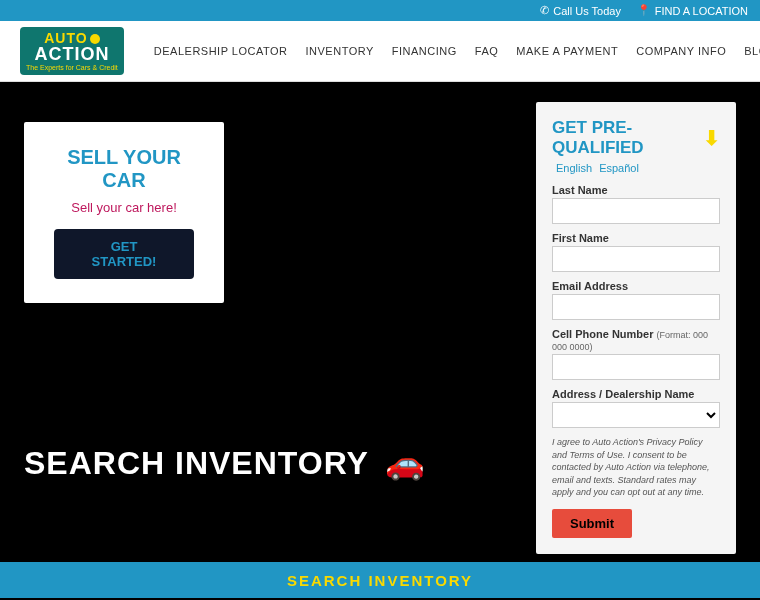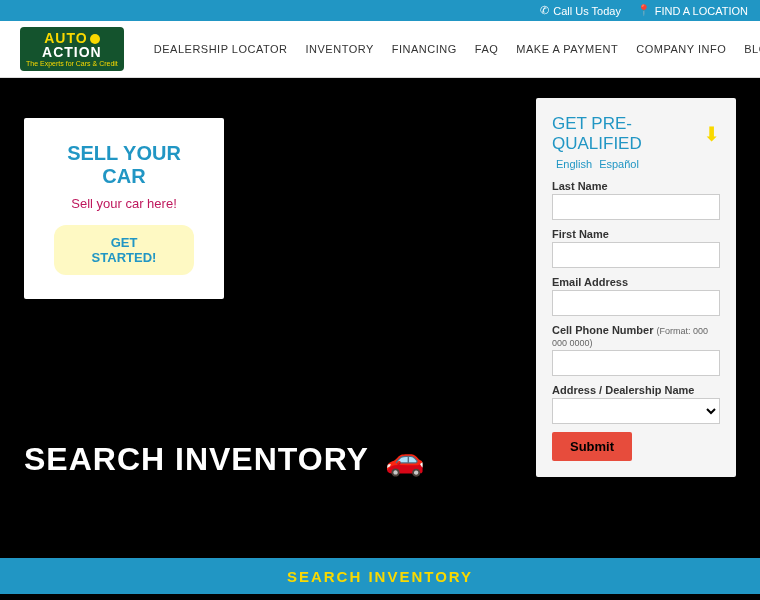--- a/index.html
+++ b/index.html
@@ -23,34 +23,34 @@
       background: white;
       display: flex;
       align-items: center;
       padding: 6px 20px;
       border-bottom: 1px solid #ddd;
     }
     .logo-area {
       display: flex; align-items: center; margin-right: 30px;
     }
     .logo-box {
-      background: #14532d;
+      background: #0f766e;
       border-radius: 4px;
       padding: 4px 6px;
       display: flex; flex-direction: column; align-items: center;
     }
     .logo-auto {
       color: #f9d900;
       font-size: 14px; font-weight: 900; letter-spacing: 1px;
       text-transform: uppercase;
       line-height: 1;
     }
     .logo-action {
       color: white;
-      font-size: 14px; font-weight: 900; letter-spacing: 1px;
+      font-size: 18px; font-weight: 900; letter-spacing: 1px;
       text-transform: uppercase;
       line-height: 1;
     }
     .logo-tagline {
       color: #f9d900;
       font-size: 7px;
       text-align: center;
       margin-top: 1px;
       white-space: nowrap;
     }
@@ -90,28 +90,28 @@
       font-weight: 900;
       text-transform: uppercase;
       margin-bottom: 8px;
     }
     .sell-car-sub {
       color: #be185d;
       font-size: 13px;
       margin-bottom: 14px;
     }
     .sell-car-btn {
-      background: #fef9c3;
+      background: #0f172a;
       color: #2196c4;
       border: none;
       padding: 10px 28px;
       font-size: 13px;
       font-weight: 900;
       cursor: pointer;
-      border-radius: 12px;
+      border-radius: 4px;
       text-transform: uppercase;
     }
 
     
     .search-hero {
       position: absolute;
       bottom: 80px;
       left: 24px;
       display: flex;
       align-items: center;
@@ -134,21 +134,21 @@
       right: 24px;
       top: 20px;
       background: #f5f5f5;
       width: 200px;
       padding: 16px;
       border-radius: 2px;
     }
     .preq-title {
       color: #2196c4;
       font-size: 17px;
-      font-weight: 400;
+      font-weight: 700;
       text-transform: uppercase;
       margin-bottom: 4px;
       display: flex;
       align-items: center;
       gap: 4px;
     }
     .preq-title-arrow {
       color: #f9d900;
       font-size: 20px;
     }
@@ -299,20 +299,21 @@
       <input class="form-input" type="tel" style="">
     </div>
 
     <div class="form-group">
       <label class="form-label">Address / Dealership Name</label>
       <select class="form-select">
         <option value=""></option>
       </select>
     </div>
 
+    <div class="disclaimer">I agree to Auto Action's Privacy Policy and Terms of Use. I consent to be contacted by Auto Action via telephone, email and texts. Standard rates may apply and you can opt out at any time.</div>
 
     <button class="submit-btn">Submit</button>
   </div>
 
 </div>
 
 <div class="footer-bar">
   <span class="footer-search-text">SEARCH INVENTORY</span>
 </div>
 

